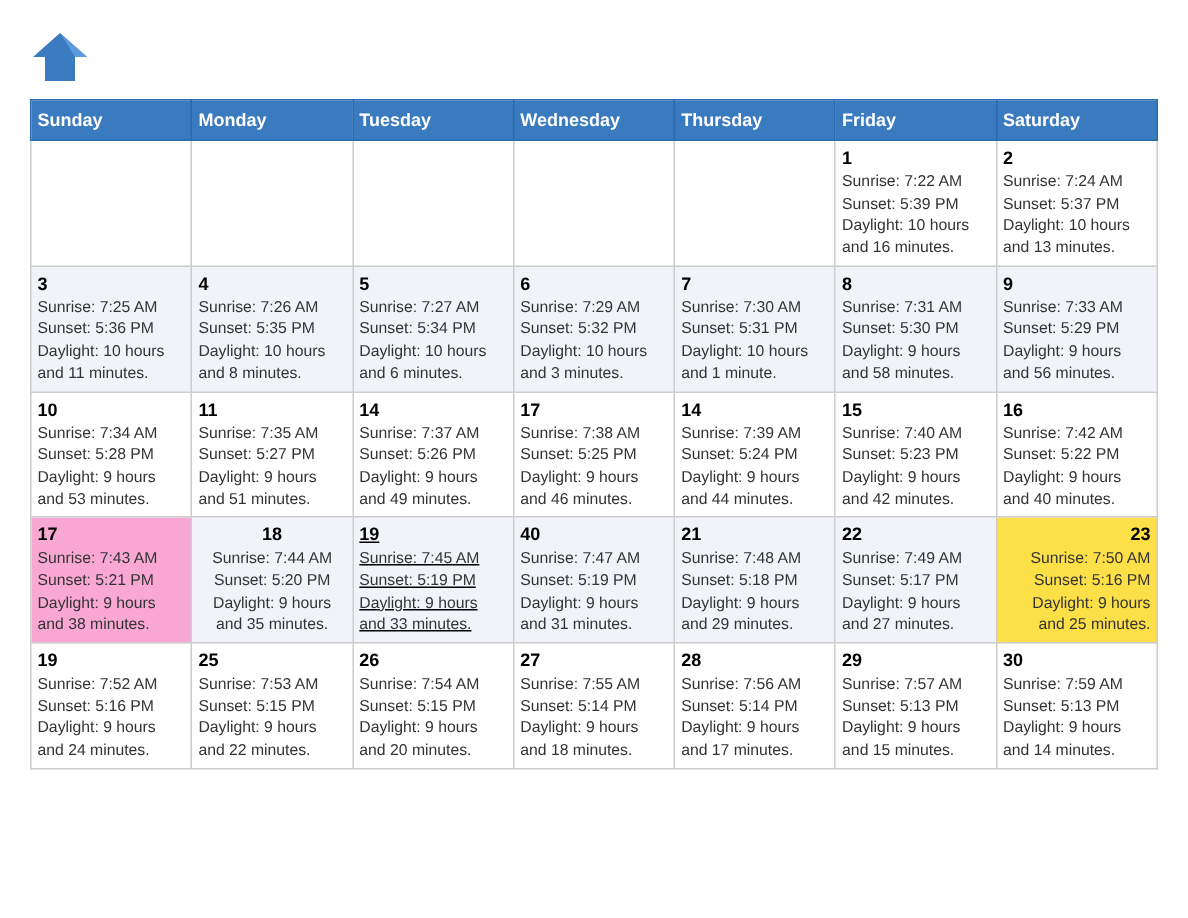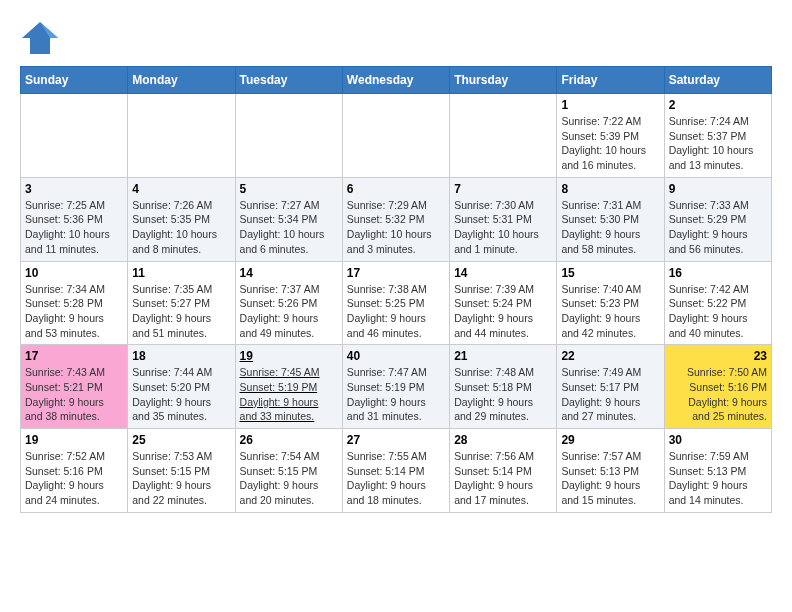--- a/index.html
+++ b/index.html
@@ -191,21 +191,21 @@
         <td>
           <div class="day-number">16</div>
           <div class="day-info">Sunrise: 7:42 AM<br>Sunset: 5:22 PM<br>Daylight: 9 hours and 40 minutes.</div>
         </td>
       </tr>
       <tr>
         <td style="background: #f9a8d4;">
           <div class="day-number">17</div>
           <div class="day-info">Sunrise: 7:43 AM<br>Sunset: 5:21 PM<br>Daylight: 9 hours and 38 minutes.</div>
         </td>
-        <td style="background: rgb(240, 244, 248);">
+        <td style="background: rgb(240, 244, 248); text-align: center;">
           <div class="day-number">18</div>
           <div class="day-info">Sunrise: 7:44 AM<br>Sunset: 5:20 PM<br>Daylight: 9 hours and 35 minutes.</div>
         </td>
         <td style="background: rgb(240, 244, 248); text-decoration: underline;">
           <div class="day-number">19</div>
           <div class="day-info">Sunrise: 7:45 AM<br>Sunset: 5:19 PM<br>Daylight: 9 hours and 33 minutes.</div>
         </td>
         <td style="background: rgb(240, 244, 248);">
           <div class="day-number">40</div>
           <div class="day-info">Sunrise: 7:47 AM<br>Sunset: 5:19 PM<br>Daylight: 9 hours and 31 minutes.</div>

